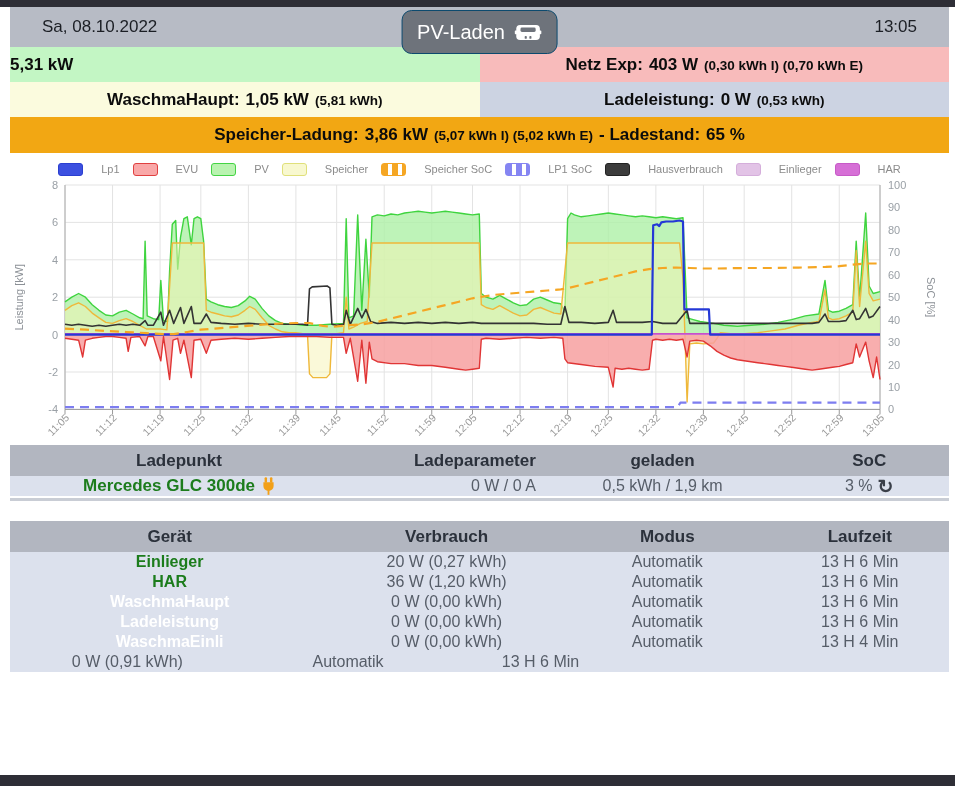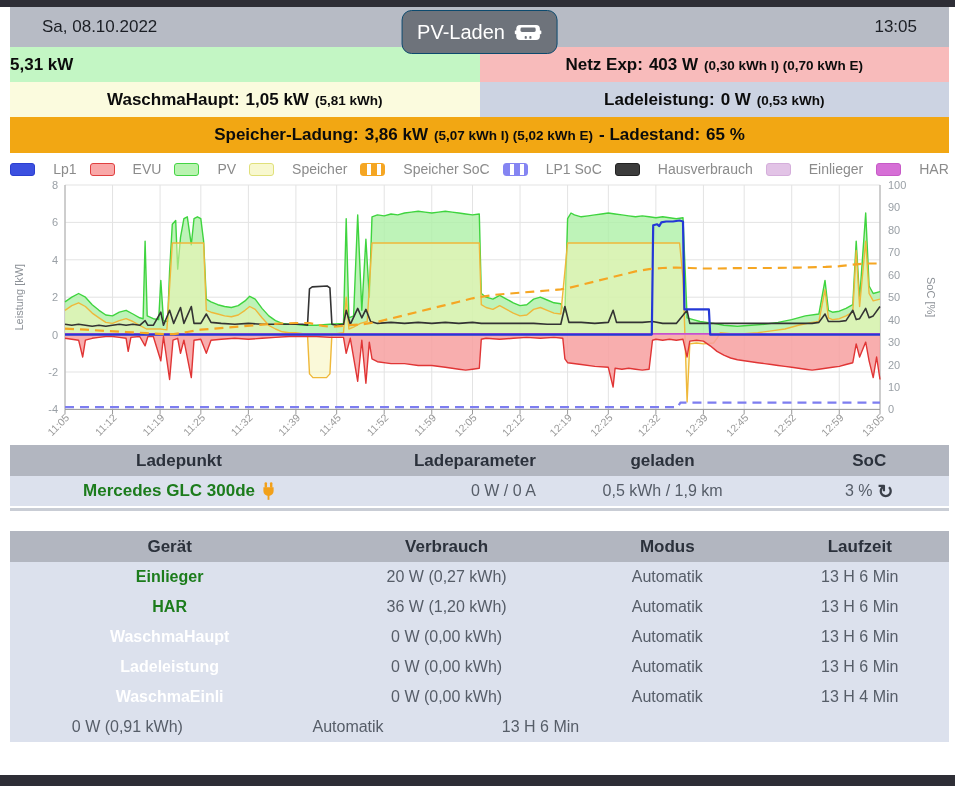--- a/index.html
+++ b/index.html
@@ -10,29 +10,29 @@
   .header{height:40px;background:#b7bbc5;display:flex;align-items:center;justify-content:space-between;padding:0 32px;position:relative;font-size:17px;color:#1b1e24;}
   .mode-button{position:absolute;left:50%;top:3px;transform:translateX(-50%);background:#6e737b;border:1px solid #0c4a6e;border-radius:10px;color:#fff;font-size:20px;padding:0 15px;height:44px;display:flex;align-items:center;gap:10px;box-sizing:border-box;cursor:pointer;}
   
   .status-grid{display:grid;grid-template-columns:1fr 1fr;}
   .scell{height:35px;display:flex;align-items:baseline;justify-content:center;gap:6px;font-weight:bold;color:#0c0c0c;font-size:17px;line-height:35px;}
   .scell .small{font-size:13.5px;}
   .scell.full{grid-column:1/3;height:36px;line-height:36px;}
   
   .chart-card{margin-top:6px;}
   .legend{display:flex;justify-content:center;align-items:center;gap:13px;height:20px;margin-top:2px;}
-  .legend .item{display:flex;align-items:center;gap:18px;font-size:14px;color:#8b8b8b;cursor:pointer;}
+  .legend .item{display:flex;align-items:center;gap:18px;font-size:11px;color:#8b8b8b;cursor:pointer;}
   .swatch{width:25px;height:13px;border-radius:3px;border:1px solid transparent;box-sizing:border-box;}
   svg.chart{display:block;width:939px;height:262px;}
   svg text{font-family:"Liberation Sans",sans-serif;}
   
   .dtable{margin-top:4px;}
   .dtable2{margin-top:20px;}
   .thead{display:flex;background:#b2b6c0;height:31px;align-items:center;font-weight:bold;font-size:17px;color:#2b313b;}
-  .trow{display:flex;background:#dce1ed;height:30px;align-items:center;font-size:16px;color:#565d68;}
+  .trow{display:flex;background:#dce1ed;height:20px;align-items:center;font-size:16px;color:#565d68;}
   .cell{text-align:center;box-sizing:border-box;}
   .t1c1{width:36%;} .t1c2{width:20%;text-align:right;} .t1c3{width:27%;} .t1c4{width:17%;}
   .t2c1{width:34%;} .t2c2{width:25%;} .t2c3{width:22%;} .t2c4{width:19%;}
   .table-edge{height:3px;background:#c9cdd5;margin-top:2px;}
   .lp-name{display:flex;align-items:center;justify-content:center;gap:7px;color:#1c7c1c;font-weight:bold;font-size:17px;}
   .dev-name{font-weight:bold;font-size:16px;}
   .dev-name.active{color:#1c7c1c;}
   .dev-name.inactive{color:#ffffff;}
   .soc-cell{display:flex;align-items:center;justify-content:center;gap:5px;}
   .refresh-icon{font-weight:bold;color:#3a3f49;font-size:19px;line-height:19px;cursor:pointer;}

